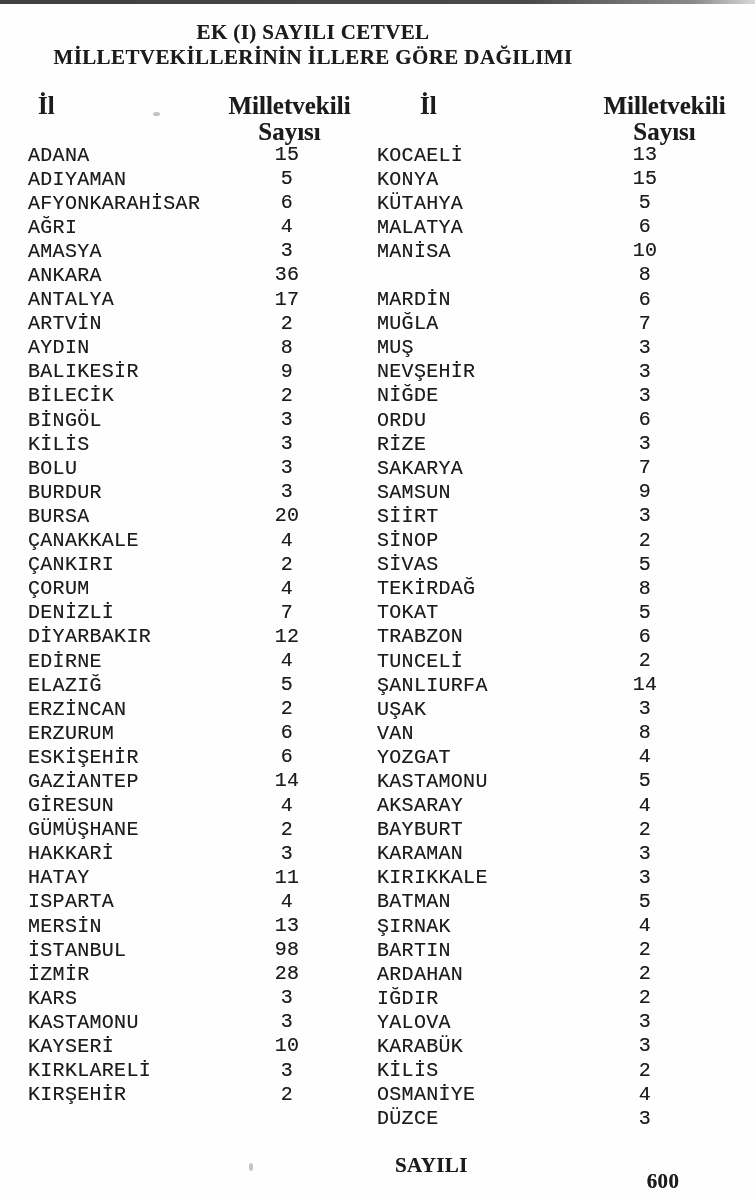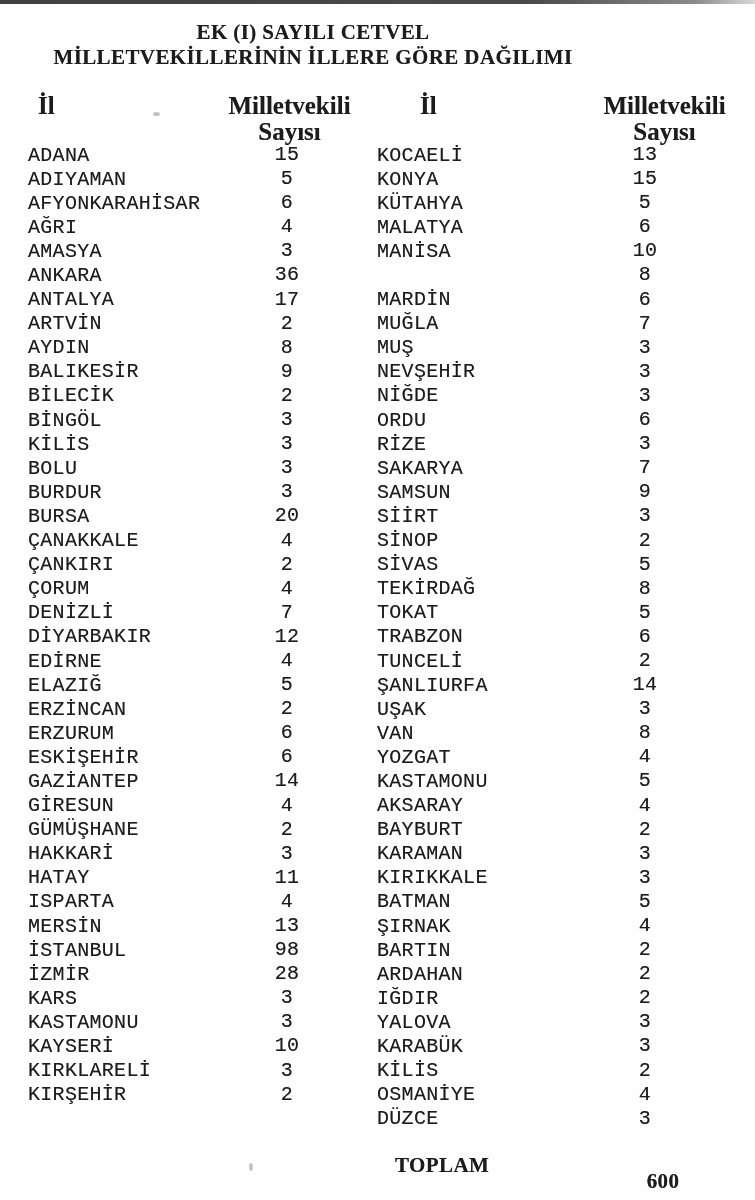--- a/index.html
+++ b/index.html
@@ -445,16 +445,16 @@
         <span class="name">OSMANİYE</span>
         <span class="num">4</span>
       </div>
       <div class="row">
         <span class="name">DÜZCE</span>
         <span class="num">3</span>
       </div>
     </div>
 
   <div class="total-row">
-    <span class="total-label">TOPLAM</span>
+    <span class="total-label">SAYILI</span>
     <span class="total-num">600</span>
   </div>
 </div>
 
 </body></html>

